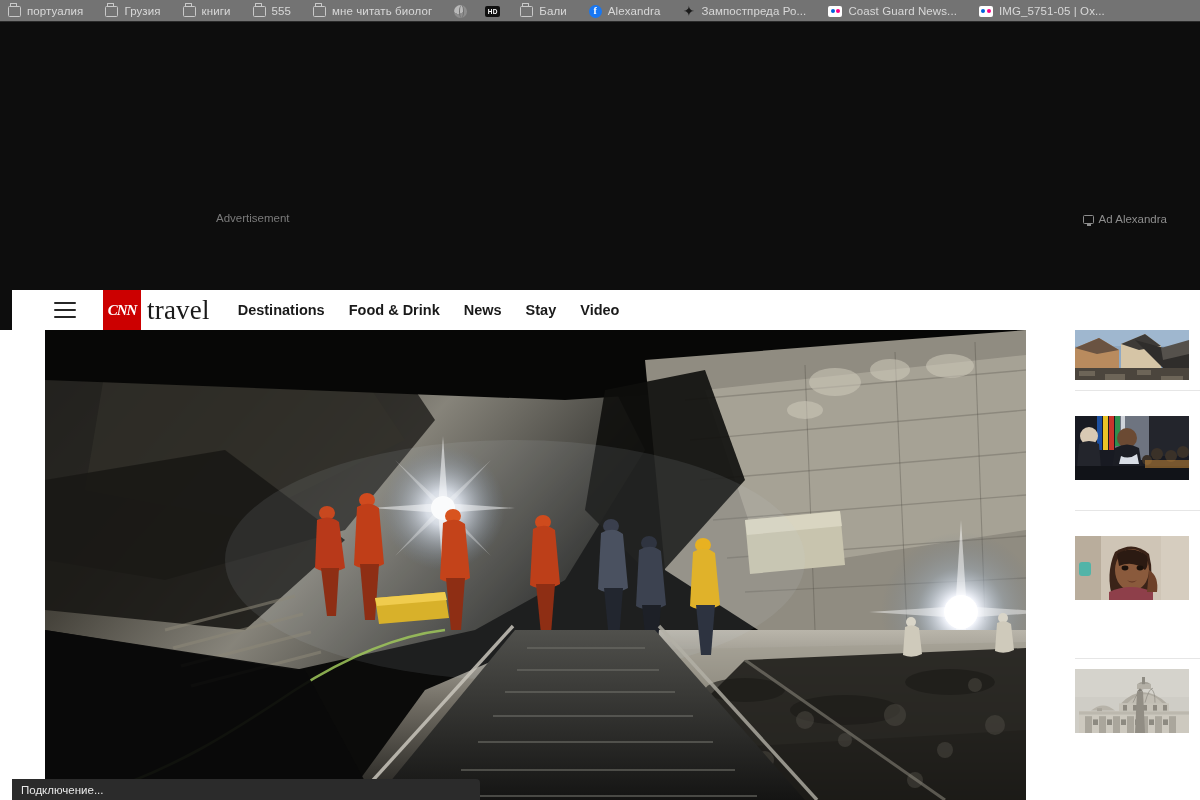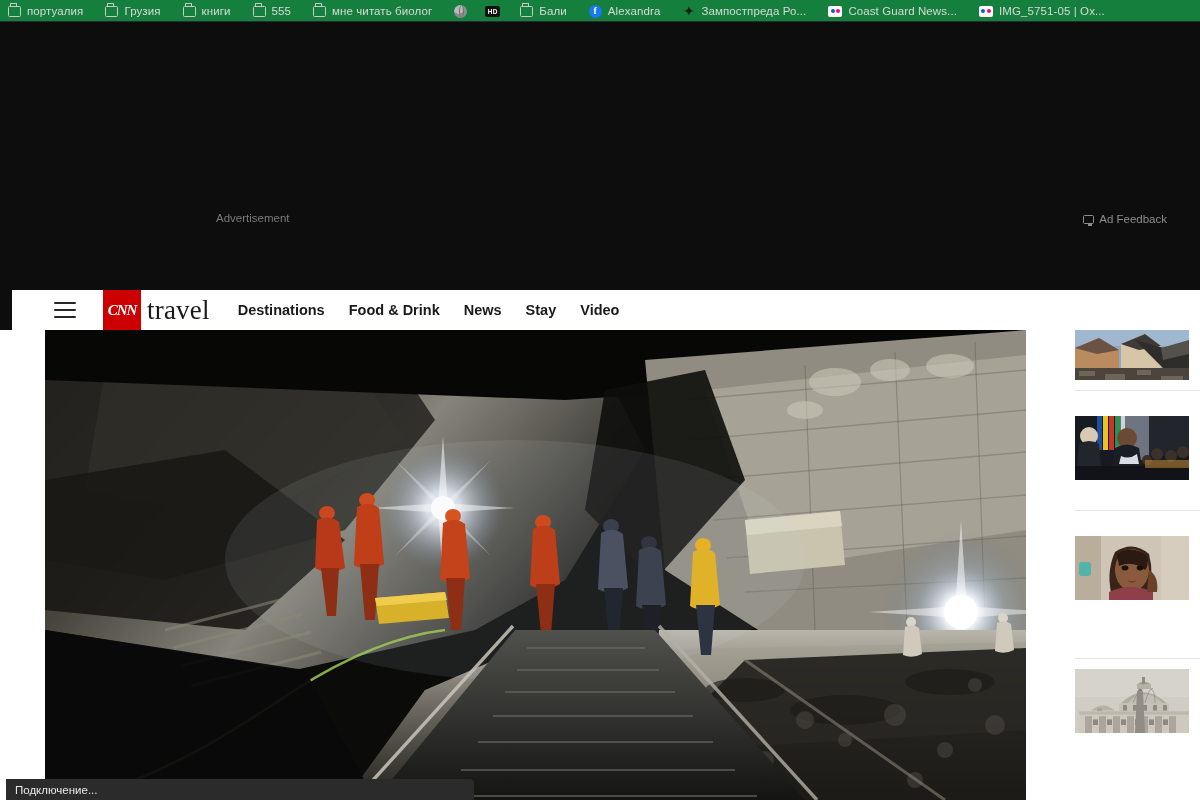--- a/index.html
+++ b/index.html
@@ -5,21 +5,21 @@
   * { margin:0; padding:0; box-sizing:border-box; }
   html, body {
     width:1200px; height:800px; overflow:hidden;
     background:#0d0d0d;
     font-family:"Liberation Sans", sans-serif;
   }
 
   
   #bookmarks-bar{
     position:absolute; left:0; top:0; width:1200px; height:22px;
-    background:#15803d;
+    background:#737373;
     display:flex; align-items:center;
     padding-left:8px;
     white-space:nowrap; overflow:hidden;
   }
   #bookmarks-bar::after{
     content:""; position:absolute; left:0; bottom:0; width:1200px; height:1px;
     background:#2a2a2a;
   }
   .bm{
     display:flex; align-items:center; gap:6px;
@@ -134,21 +134,21 @@
     position:absolute; left:1075px; top:0px; width:125px; height:470px;
     overflow:hidden;
   }
   .rail-card{ position:relative; width:125px; }
   .rail-thumb{ width:114px; height:64px; display:block; overflow:hidden; }
   .rail-thumb svg{ display:block; width:114px; height:64px; }
   .rail-div{ width:125px; height:1px; background:#e6e6e6; }
 
   
   #status-bar{
-    position:absolute; left:6px; bottom:0; width:468px; height:21px;
+    position:absolute; left:12px; bottom:0; width:468px; height:21px;
     background:#2b2b2b; border-top-right-radius:4px;
     display:flex; align-items:center; padding-left:9px;
     color:#e8e8e8; font-size:11.5px;
   }
 </style>
 </head>
 <body>
 
 <div id="bookmarks-bar">
   <div class="bm">
@@ -202,21 +202,21 @@
         <i></i>
       </span>
     <span class="bm-label">IMG_5751-05 | Ox...</span>
   </div>
 </div>
 
 <div id="ad-region">
   <div id="ad-label">Advertisement</div>
   <div id="ad-feedback">
     <span class="ico-monitor"></span>
-    <span>Ad Feedback</span>
+    <span>Ad Alexandra</span>
   </div>
 </div>
 
 <div id="cnn-nav">
   <div id="hamburger">
     <span></span>
       <span></span>
       <span></span>
   </div>
   <div id="cnn-logo">CNN</div>

